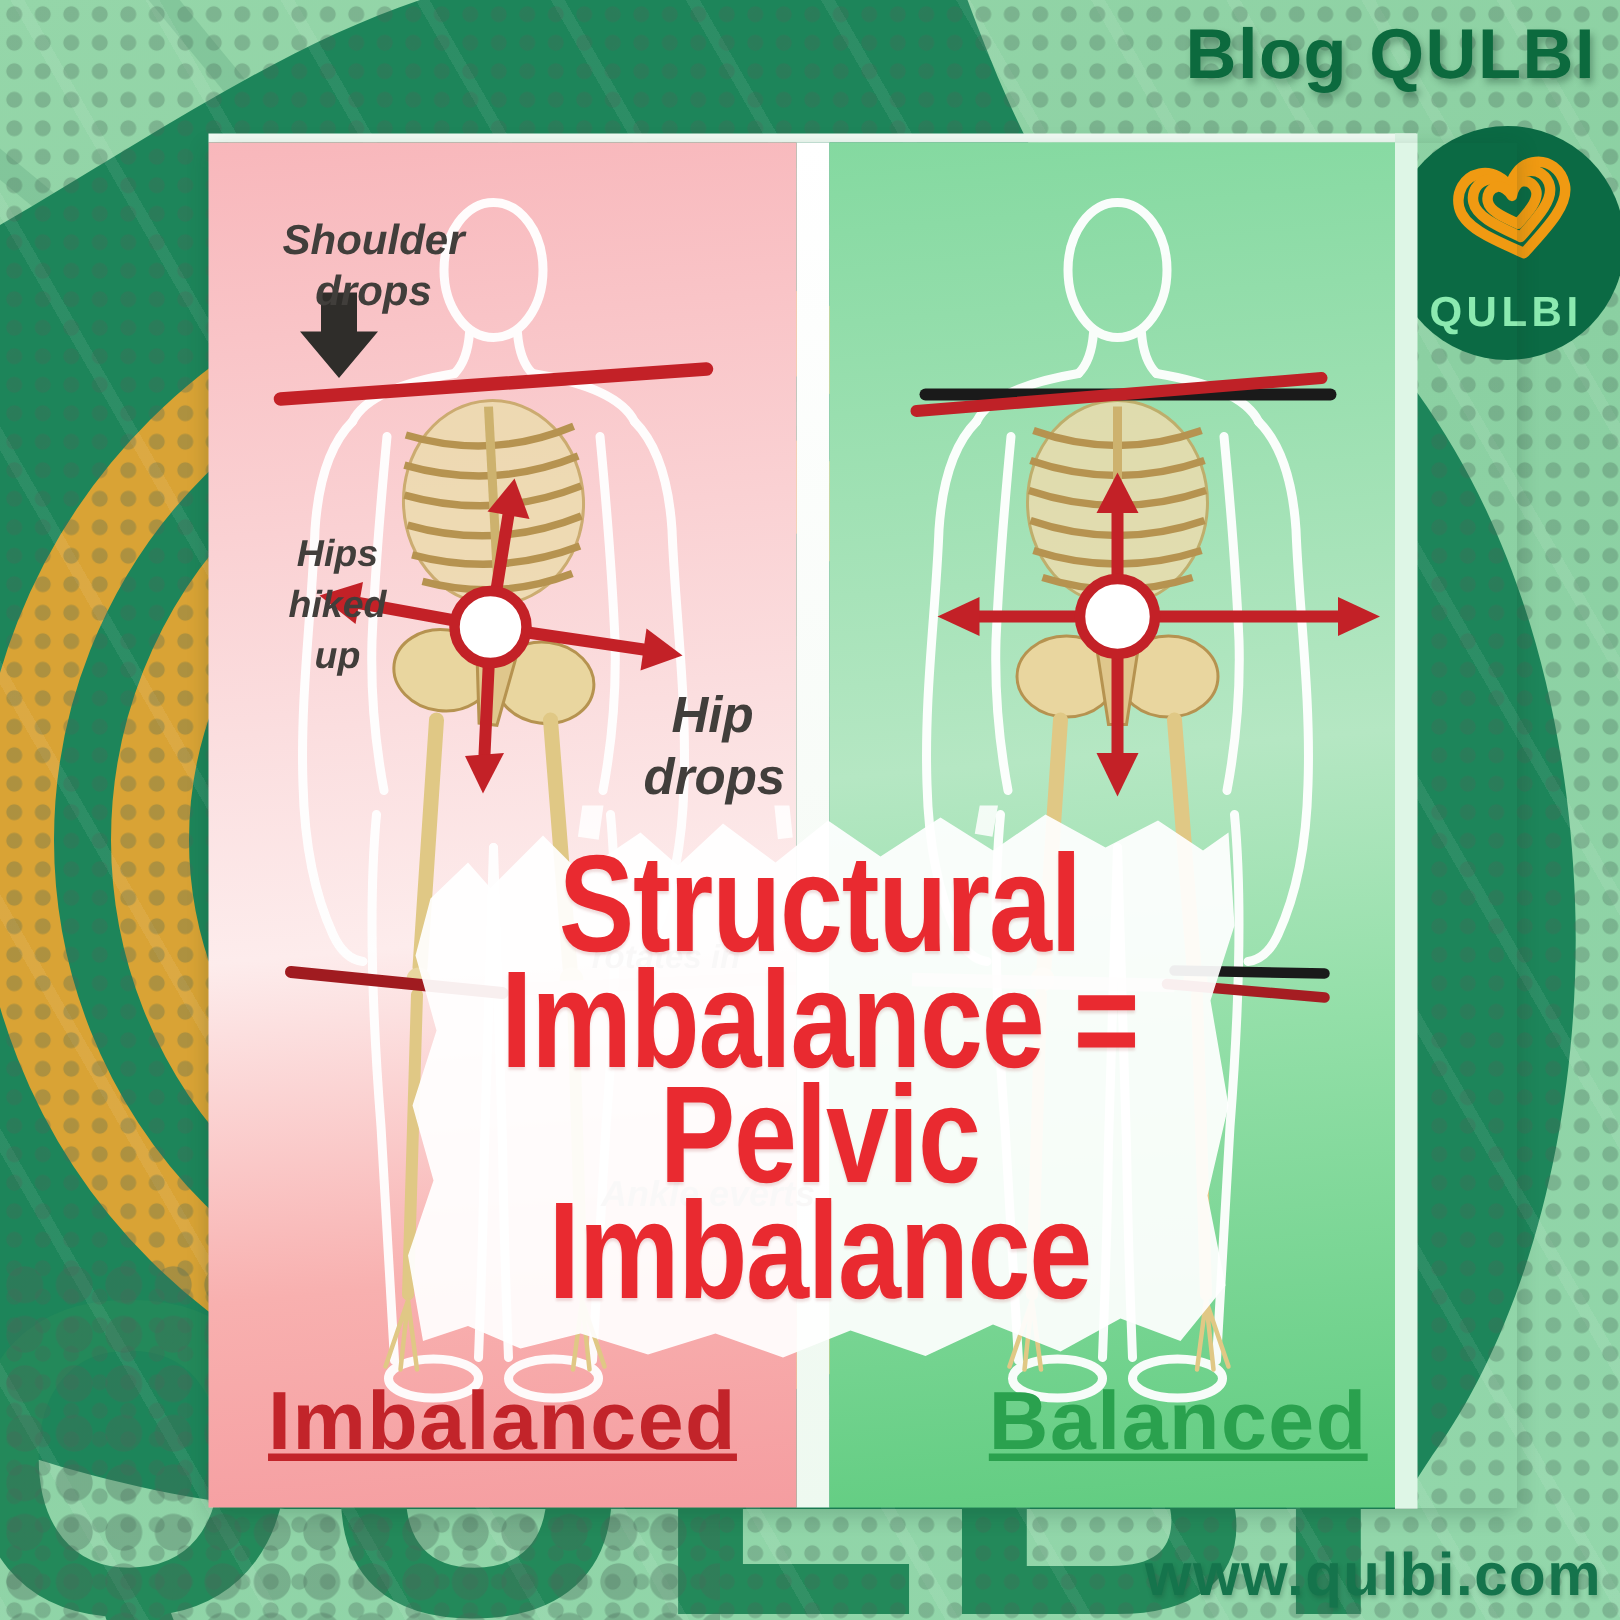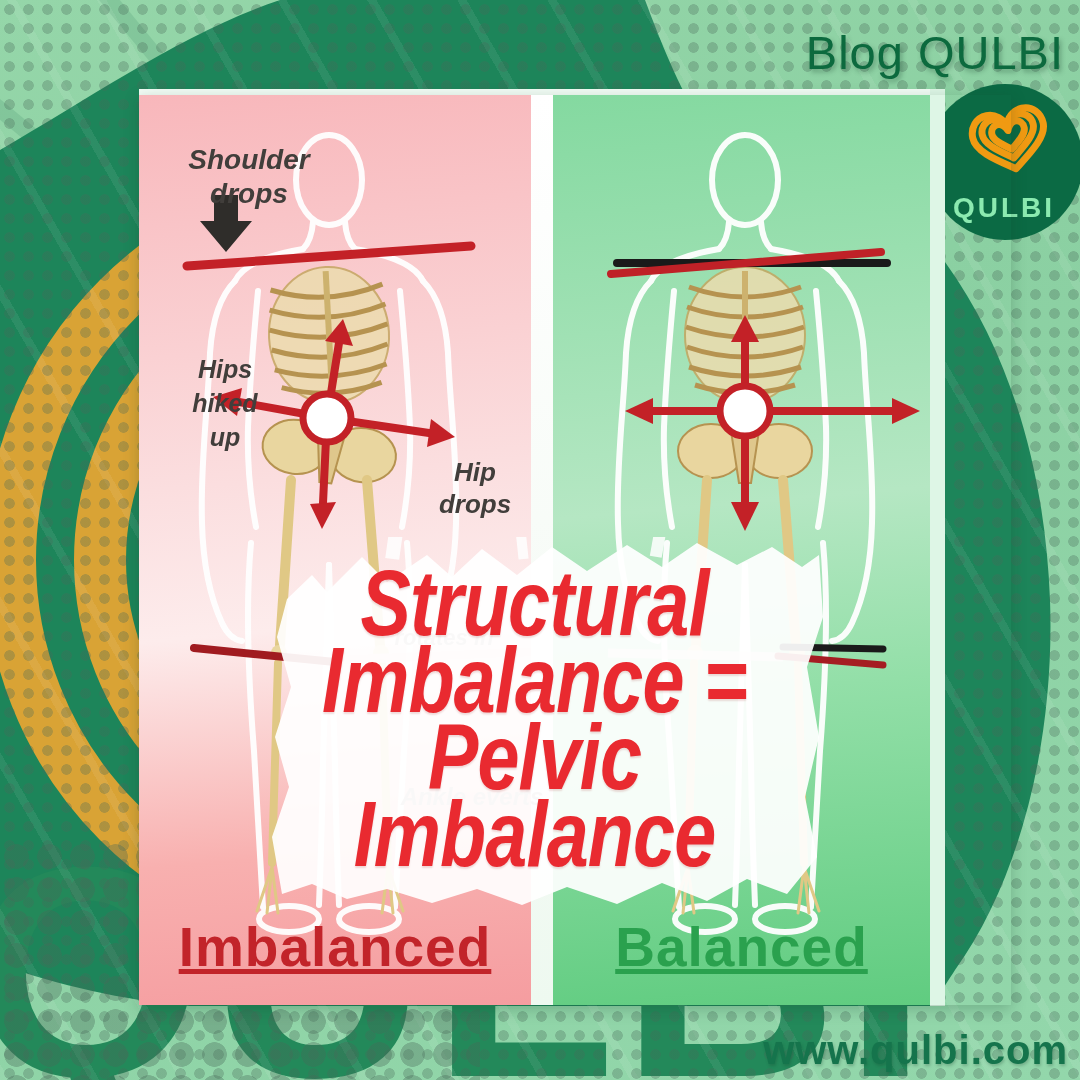--- a/index.html
+++ b/index.html
@@ -15,53 +15,53 @@
   .dots-global{left:0;top:0;width:1080px;height:1080px;
     background-image:radial-gradient(circle,rgba(72,104,88,0.30) 5px,transparent 5.6px);
     background-size:19px 19px;}
   .dots-big{left:0;top:840px;width:480px;height:240px;
     background-image:radial-gradient(circle,rgba(72,104,88,0.34) 12px,transparent 12.6px);
     background-size:33px 33px;}
   .watermark{left:-30px;top:822px;width:1200px;font-size:300px;font-weight:800;
     color:#23895a;letter-spacing:6px;line-height:1;white-space:nowrap;}
 
   
-  .brand-header{right:16px;top:8px;font-size:47px;font-weight:400;color:#0c6a3e;
-    letter-spacing:1px;text-shadow:2px 3px 5px rgba(20,60,40,0.35);margin-top:17px;}
+  .brand-header{right:16px;top:8px;font-size:47px;font-weight:700;color:#0c6a3e;
+    letter-spacing:1px;text-shadow:2px 3px 5px rgba(20,60,40,0.35);}
   .website{right:12px;top:1028px;font-size:40px;font-weight:800;color:#15744c;
     letter-spacing:1px;text-shadow:1px 2px 3px rgba(20,60,40,0.25);}
 
   
   .card-top-strip{left:139px;top:89px;width:805px;height:6px;background:#f2fcf5;}
   .card-right-strip{left:930px;top:89px;width:15px;height:917px;background:#def6e6;}
   .card{left:139px;top:95px;width:872px;height:910px;display:flex;
     box-shadow:0 4px 14px rgba(20,60,40,0.25);}
   .half{position:relative;height:100%;}
   .half-left{width:392px;background:linear-gradient(175deg,#f8b7bb 0%,#fbdedf 42%,#fdecec 58%,#f8b0af 82%,#f59da0 100%);}
   .divider{width:22px;height:100%;background:linear-gradient(180deg,#ffffff 0%,#f6fbf6 60%,#eef9f0 100%);}
   .half-right{width:377px;background:linear-gradient(175deg,#84d9a0 0%,#b5e7c3 45%,#93dfa8 65%,#60cc80 100%);}
 
   .anno{position:absolute;font-style:italic;font-weight:700;color:#413e3b;
     text-align:center;line-height:1.22;}
   .anno-shoulder{left:30px;top:48px;width:160px;font-size:28px;}
   .anno-hips{left:2px;top:258px;width:72px;font-size:25px;line-height:1.35;margin-left:48px;}
-  .anno-hipdrops{left:290px;top:362px;width:92px;font-size:26px;}
+  .anno-hipdrops{left:290px;top:362px;width:92px;font-size:34px;}
   .faded{position:absolute;font-style:italic;font-weight:700;color:#a5a09e;text-align:center;}
   .faded-knee{left:240px;top:530px;width:130px;font-size:22px;}
   .faded-ankle{left:258px;top:688px;width:150px;font-size:24px;}
 
   .panel-label{position:absolute;left:0;top:820px;width:100%;text-align:center;
     font-size:55px;font-weight:800;letter-spacing:1px;text-decoration:underline;}
   .label-imbalanced{color:#c2242a;}
-  .label-balanced{color:#2aa14e;}
+  .label-balanced{color:#2aa14e;padding-left:44px;}
 
   
   .brush{left:128px;top:442px;}
-  .title-block{left:0;top:470px;width:791px;text-align:center;color:#e92a30;
-    font-weight:800;font-size:92px;line-height:77px;font-style:italic;}
+  .title-block{left:12px;top:470px;width:791px;text-align:center;color:#e92a30;
+    font-weight:800;font-size:92px;line-height:77px;}
   .title-block div{transform:scaleX(0.82);letter-spacing:-1px;
     text-shadow:0 2px 2px rgba(150,20,20,0.15);}
 
   .logo{left:924px;top:82px;}
 </style>
 </head>
 <body>
 
 <div class="canvas">
 

